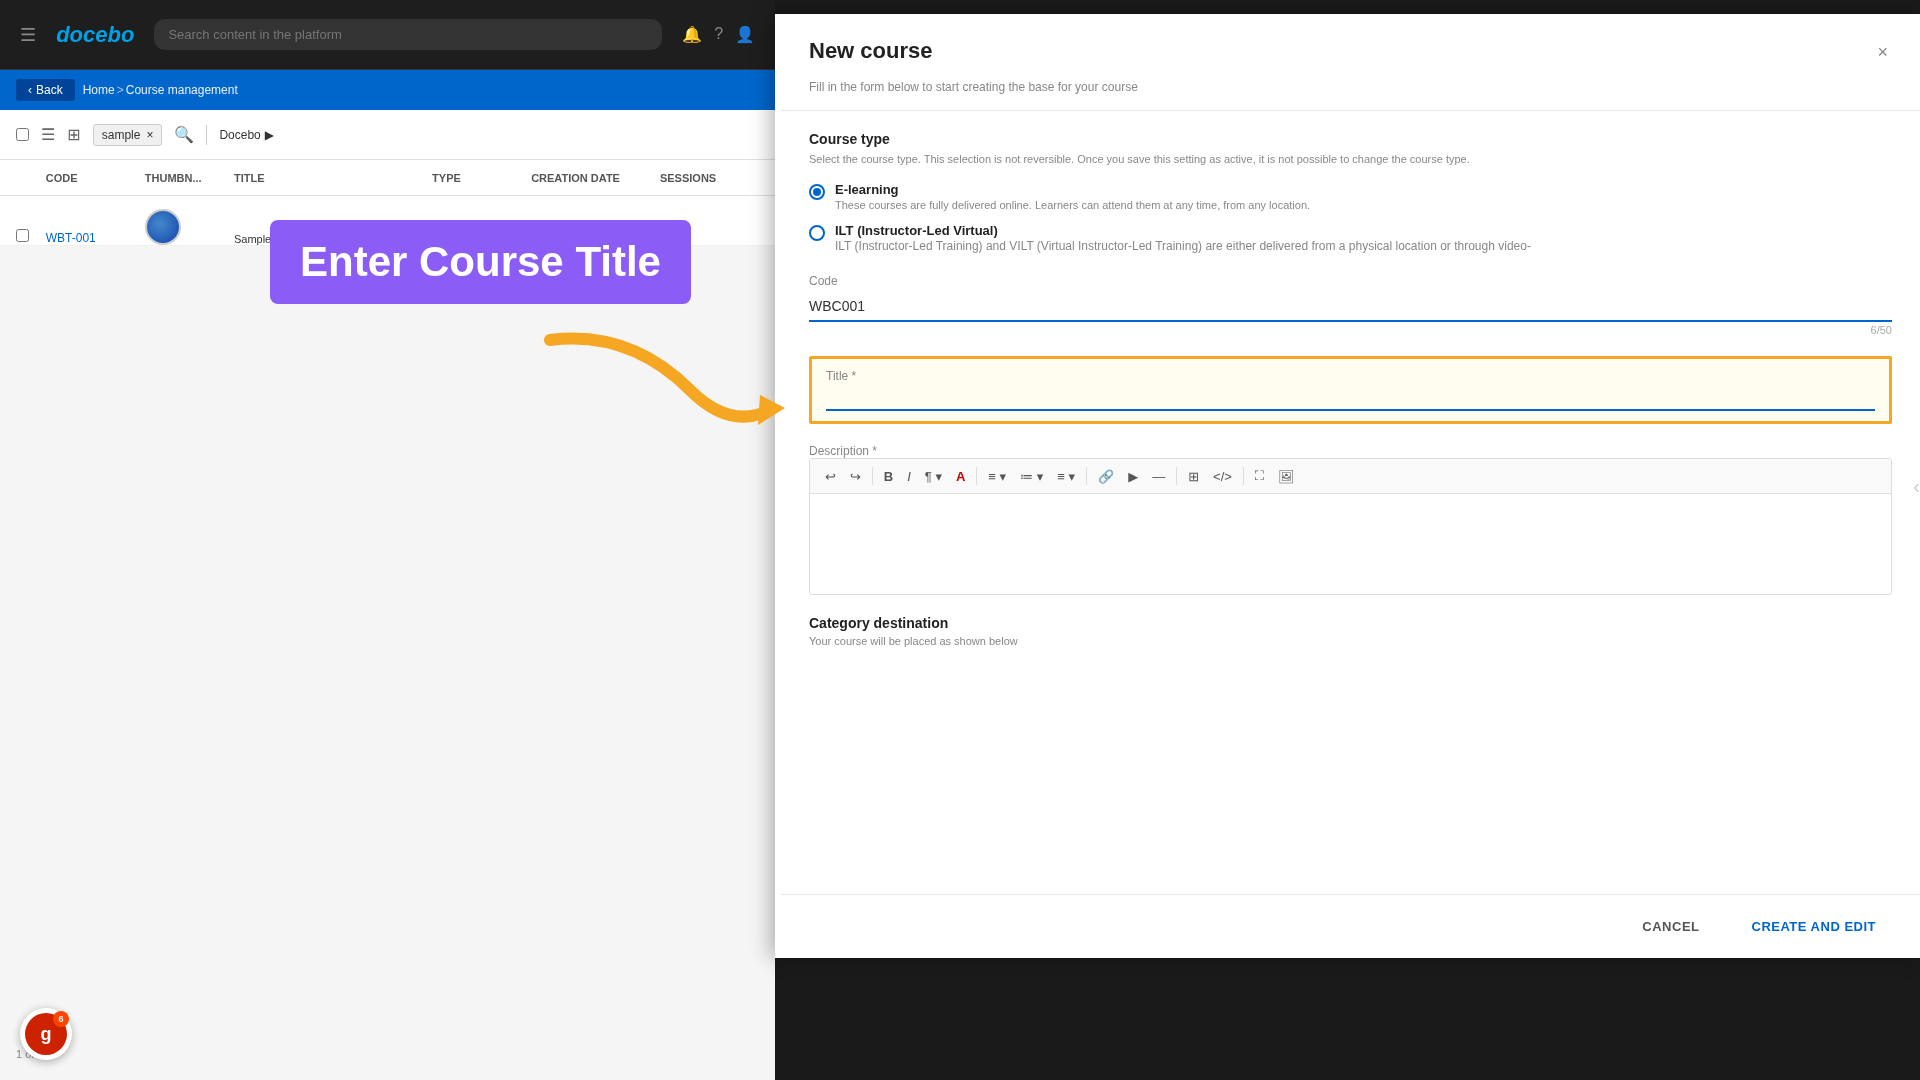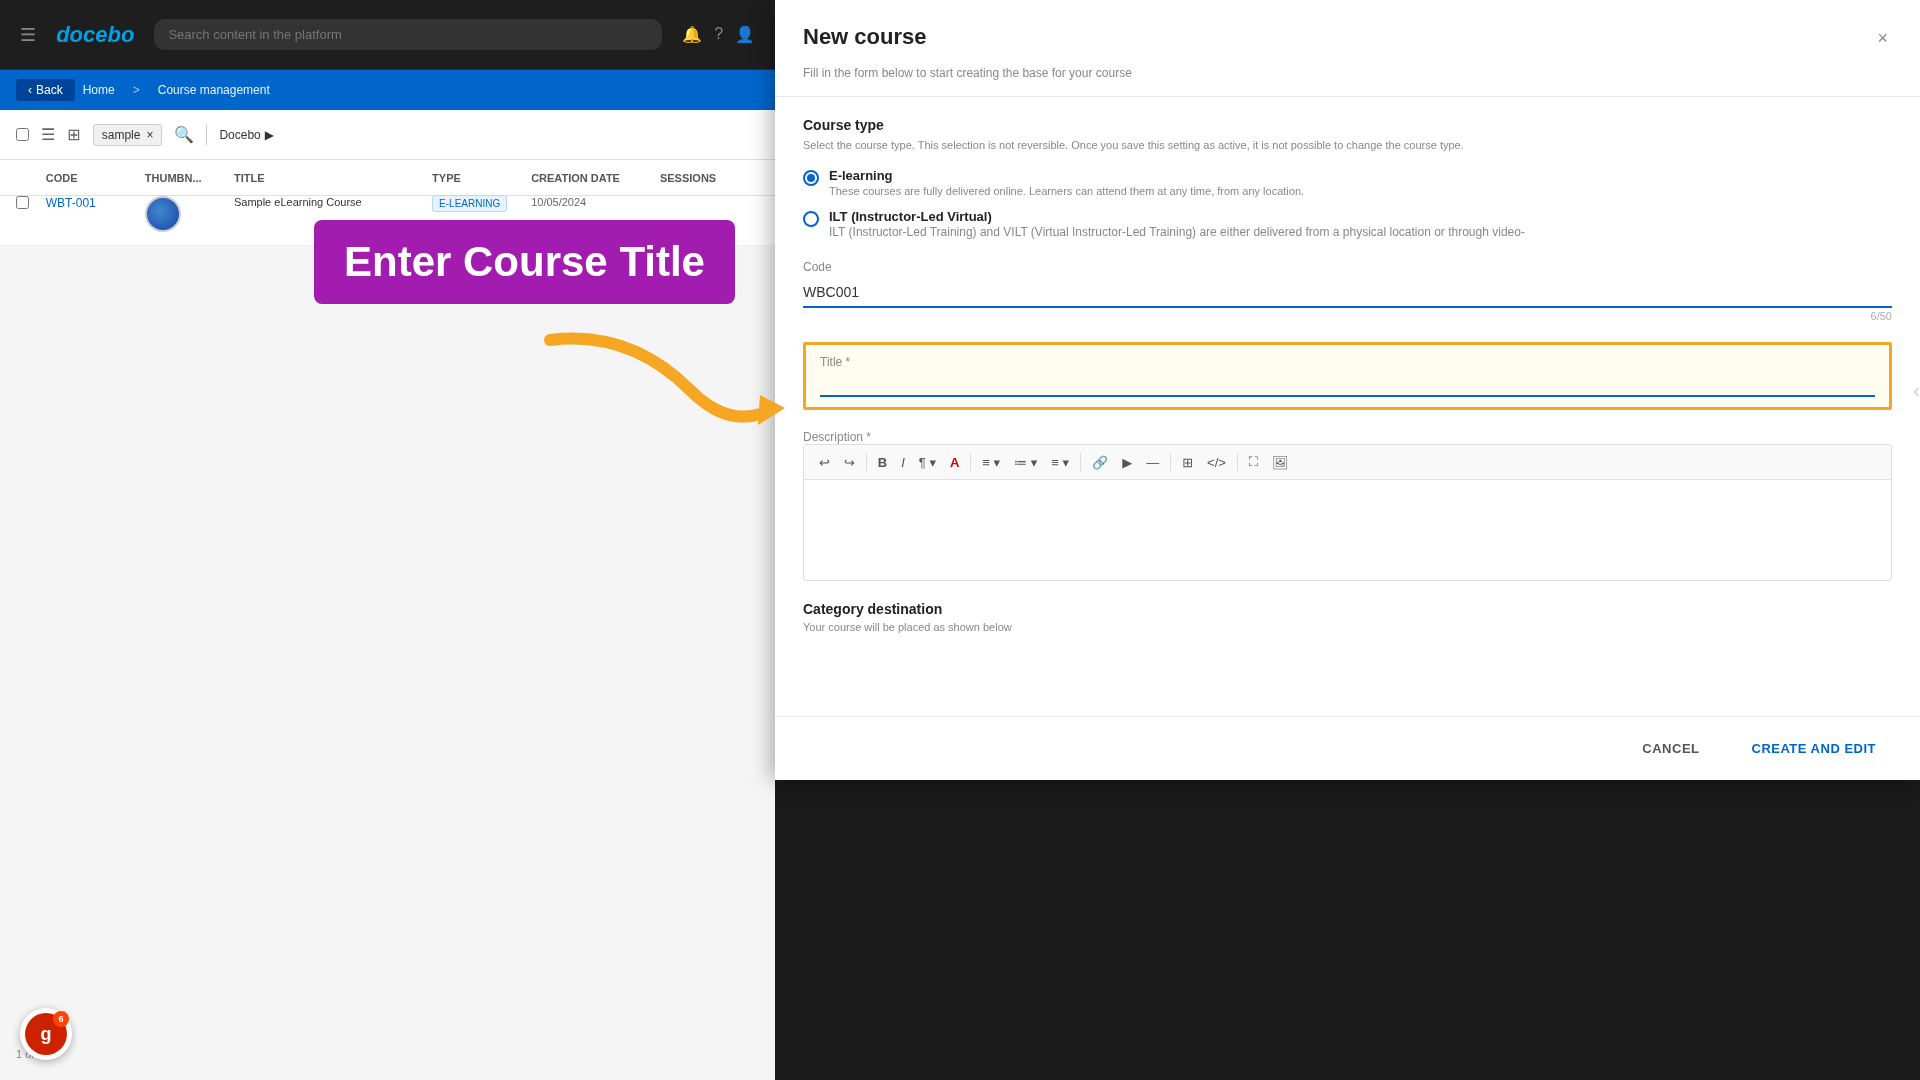--- a/index.html
+++ b/index.html
@@ -76,21 +76,21 @@
       cursor: pointer;
       display: flex;
       align-items: center;
       gap: 4px;
     }
     .breadcrumb-text {
       color: rgba(255,255,255,0.9);
       font-size: 12px;
       display: flex;
       align-items: center;
-      gap: 18px;
+      gap: 2px;
     }
     .breadcrumb-sep { color: rgba(255,255,255,0.6); }
 
     
     .course-list-area {
       position: absolute;
       top: 110px; left: 0;
       width: 775px;
       height: calc(1080px - 110px);
       background: #f5f5f5;
@@ -152,21 +152,21 @@
     .th-title { width: 200px; }
     .th-type { width: 100px; }
     .th-date { width: 130px; }
     .th-sessions { width: 100px; }
 
     
     .table-row {
       background: white;
       height: 50px;
       display: flex;
-      align-items: flex-start;
+      align-items: flex-end;
       padding: 0 16px;
       border-bottom: 1px solid #f0f0f0;
       font-size: 12px;
       color: #444;
     }
     .td-check { width: 30px; }
     .td-code { width: 100px; color: #0066cc; }
     .td-thumb { width: 90px; }
     .thumbnail {
       width: 36px;
@@ -195,50 +195,50 @@
       left: 16px;
       font-size: 11px;
       color: #888;
     }
 
     
     .annotation-box {
       position: absolute;
       top: 220px;
       left: 270px;
-      background: #a21caf;
+      background: #8b5cf6;
       border-radius: 8px;
       padding: 18px 30px;
       color: white;
       font-size: 42px;
       font-weight: 700;
       white-space: nowrap;
       z-index: 10;
-      margin-left: 44px;
     }
     .arrow-svg {
       position: absolute;
       top: 310px;
       left: 530px;
       z-index: 10;
       width: 280px;
       height: 150px;
     }
 
     
     .modal-panel {
       position: absolute;
-      top: 0; right: 0;
+      top: 14px; right: 0;
       width: 1145px;
-      height: 780px;
+      height: 944px;
       background: white;
       box-shadow: -4px 0 20px rgba(0,0,0,0.3);
       display: flex;
       flex-direction: column;
       overflow: hidden;
+      padding-left: 6px;
     }
     .modal-header {
       padding: 24px 28px 16px;
       border-bottom: 1px solid #e8e8e8;
       display: flex;
       justify-content: space-between;
       align-items: flex-start;
     }
     .modal-title {
       font-size: 22px;

